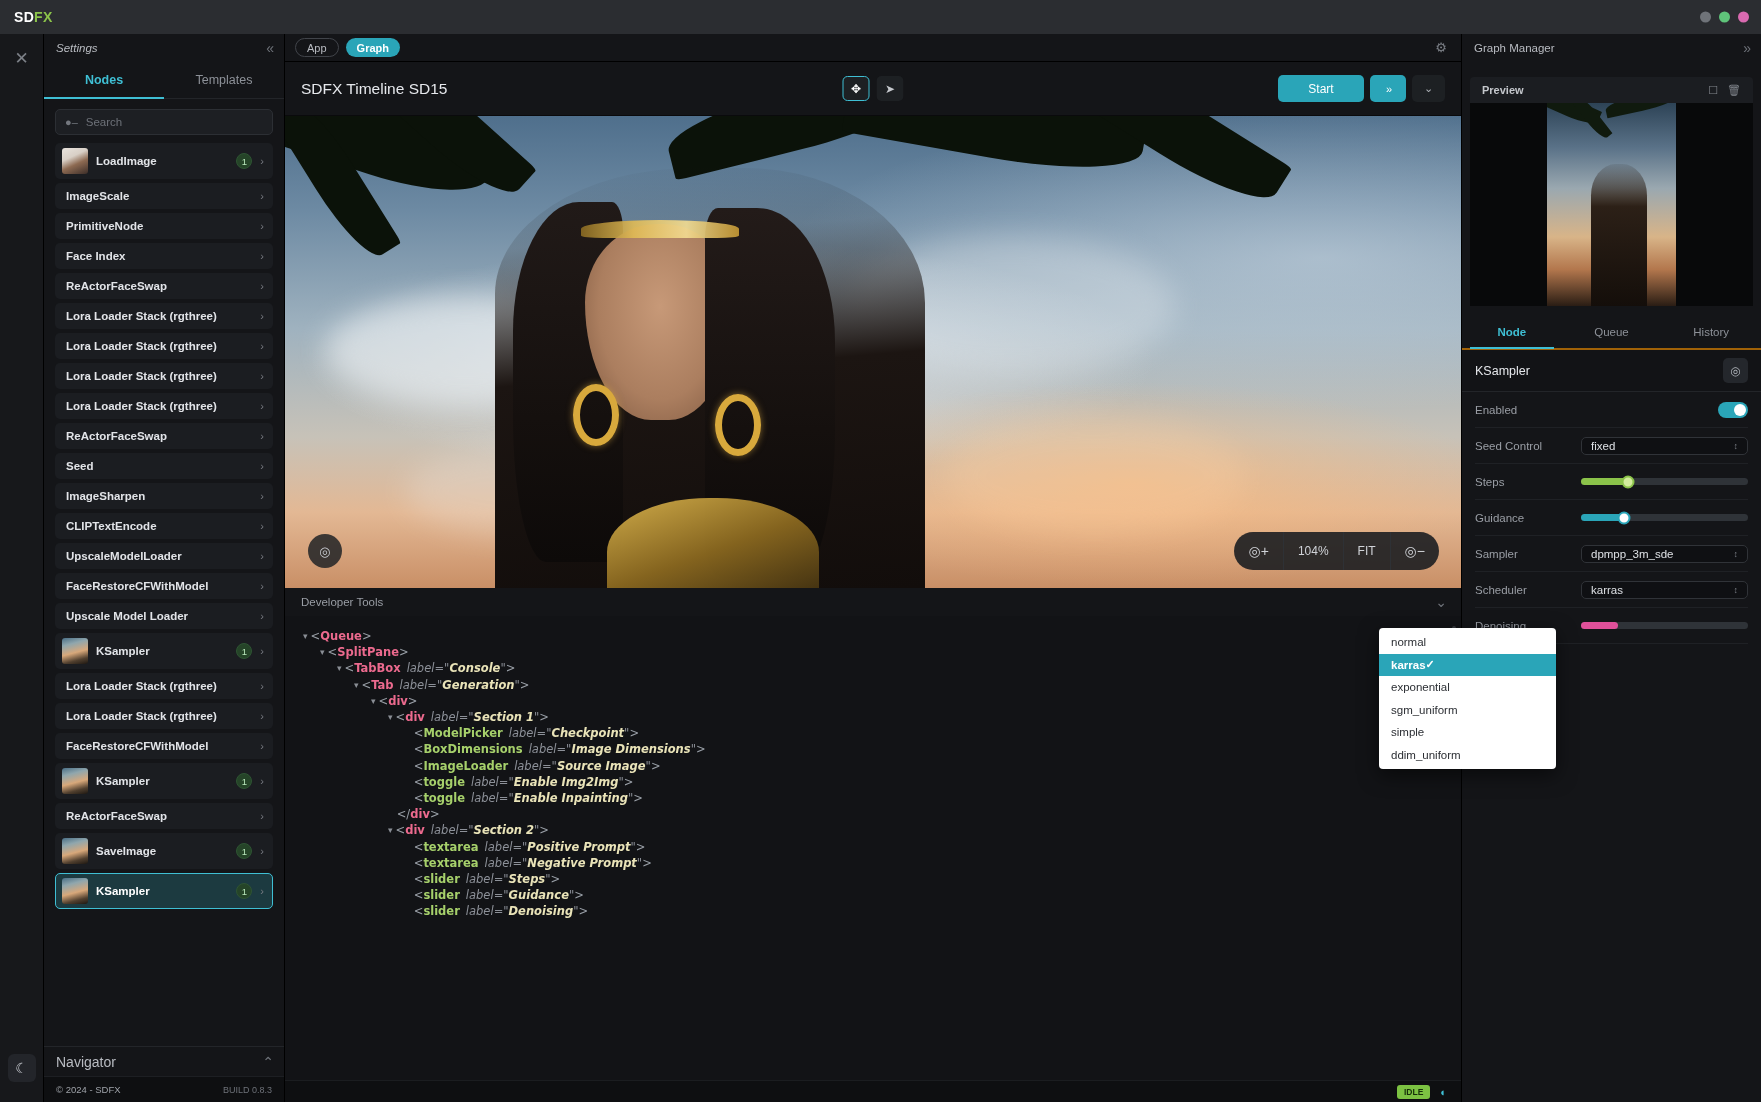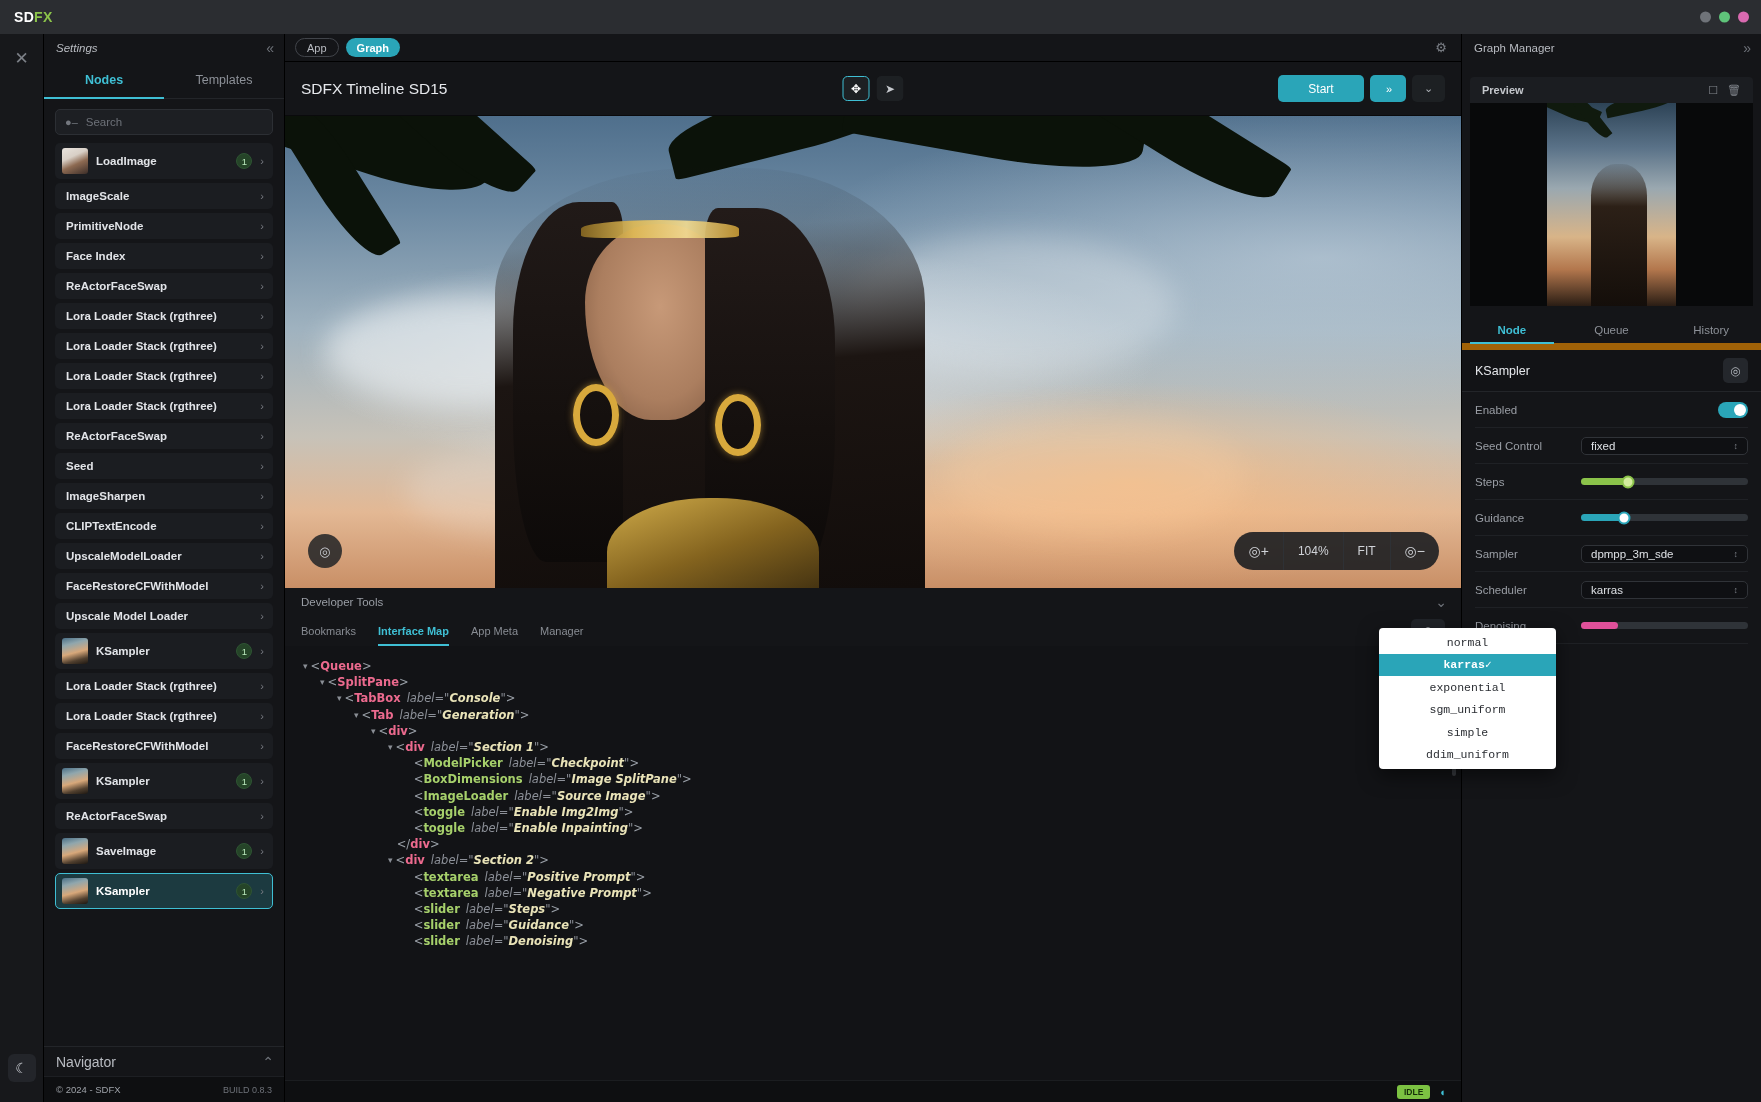--- a/index.html
+++ b/index.html
@@ -301,21 +301,21 @@
     background: linear-gradient(180deg,#2d4356 0%,#5a7288 22%,#9aa8b0 42%,#d8b488 66%,#b3774d 82%,#2a1d14 100%);
   }
   .pv-fig {
     position: absolute; left: 44px; bottom: 0; width: 56px; height: 142px;
     background: linear-gradient(180deg, rgba(30,22,18,.1) 0%, #2c2017 30%, #140e0a 100%);
     border-radius: 44% 44% 0 0 / 22% 22% 0 0;
   }
   .pv-leaf { position: absolute; background: #101a0e; border-radius: 50% 2% 50% 2%; }
 
   .gm-tabs {
-    display: flex; height: 34px; border-bottom: 7px solid #a16207; margin-top: 10px; justify-content: space-between;
+    display: flex; height: 34px; border-bottom: 2px solid #a16207; margin-top: 10px; justify-content: space-between;
   }
   .gtab {
     flex: 1; display: flex; align-items: center; justify-content: center; font-size: 11.5px;
     color: #8d9198; cursor: pointer; position: relative; height: 100%;
   }
   .gtab.active { color: #3fbfd4; font-weight: bold; }
   .gtab.active::after {
     content: ""; position: absolute; left: 8px; right: 8px; bottom: -1px; height: 2px; background: #3fbfd4;
   }
   .node-head {
@@ -364,22 +364,22 @@
   .thumb.cyan-t { background: #ffffff; border-color: #2aa5b8; }
   .snum { font-size: 11.5px; color: #dde0e4; width: 34px; text-align: right; }
 
   
   .dropdown {
     position: absolute; left: 1379px; top: 628px; width: 177px; background: #ffffff;
     border-radius: 4px; box-shadow: 0 6px 20px rgba(0,0,0,.55); overflow: hidden; z-index: 40;
     padding: 3px 0;
   }
   .dd-item {
-    height: 22.5px; display: flex; align-items: center; justify-content: center;
-    padding: 0 12px; font-size: 11.5px; color: #2b2e33; cursor: pointer; font-family: Liberation Mono, monospace;
+    height: 22.5px; display: flex; align-items: center; justify-content: flex-start;
+    padding: 0 12px; font-size: 11.5px; color: #2b2e33; cursor: pointer;
   }
   .dd-item.sel { background: #2aa5b8; color: #ffffff; font-weight: bold; }
   .dd-check { font-size: 11px; }
 </style>
 </head>
 <body>
 
 <div class="app">
 
   <div class="titlebar">
@@ -584,27 +584,20 @@
           <div class="zoom-seg">FIT</div>
           <div class="zoom-seg ic">◎−</div>
         </div>
       </div>
 
       <div class="devtools">
         <div class="dev-head">
           <div class="dev-title">Developer Tools</div>
           <div class="collapse-chev">⌄</div>
         </div>
-        <div class="dev-tabs" id="devtabs">
-          <div class="dev-target">◎</div>
-        <div class="dtab">Bookmarks</div>
-            <div class="dtab active">Interface Map</div>
-            <div class="dtab">App Meta</div>
-            <div class="dtab">Manager</div>
-          </div>
         <div class="tree" id="tree">
           <div class="tree-scroll"></div>
         <div class="tline" style="padding-left: 8px;">
               <span class="tcaret">▾</span>
               <span class="tag-angle">&lt;</span>
               <span class="tag-name tg-pink">Queue</span>
               <span class="tag-angle">&gt;</span>
             </div>
             <div class="tline" style="padding-left: 25px;">
               <span class="tcaret">▾</span>
@@ -657,21 +650,21 @@
               <span class="attr-val">Checkpoint</span>
               <span class="attr-q">"</span>
               <span class="tag-angle">&gt;</span>
             </div>
             <div class="tline" style="padding-left: 110px;">
               <span class="tcaret">&nbsp;&nbsp;</span>
               <span class="tag-angle">&lt;</span>
               <span class="tag-name tg-green">BoxDimensions</span>
               <span class="attr-key">label</span>
               <span class="attr-q">="</span>
-              <span class="attr-val">Image SplitPane</span>
+              <span class="attr-val">Image Dimensions</span>
               <span class="attr-q">"</span>
               <span class="tag-angle">&gt;</span>
             </div>
             <div class="tline" style="padding-left: 110px;">
               <span class="tcaret">&nbsp;&nbsp;</span>
               <span class="tag-angle">&lt;</span>
               <span class="tag-name tg-green">ImageLoader</span>
               <span class="attr-key">label</span>
               <span class="attr-q">="</span>
               <span class="attr-val">Source Image</span>

